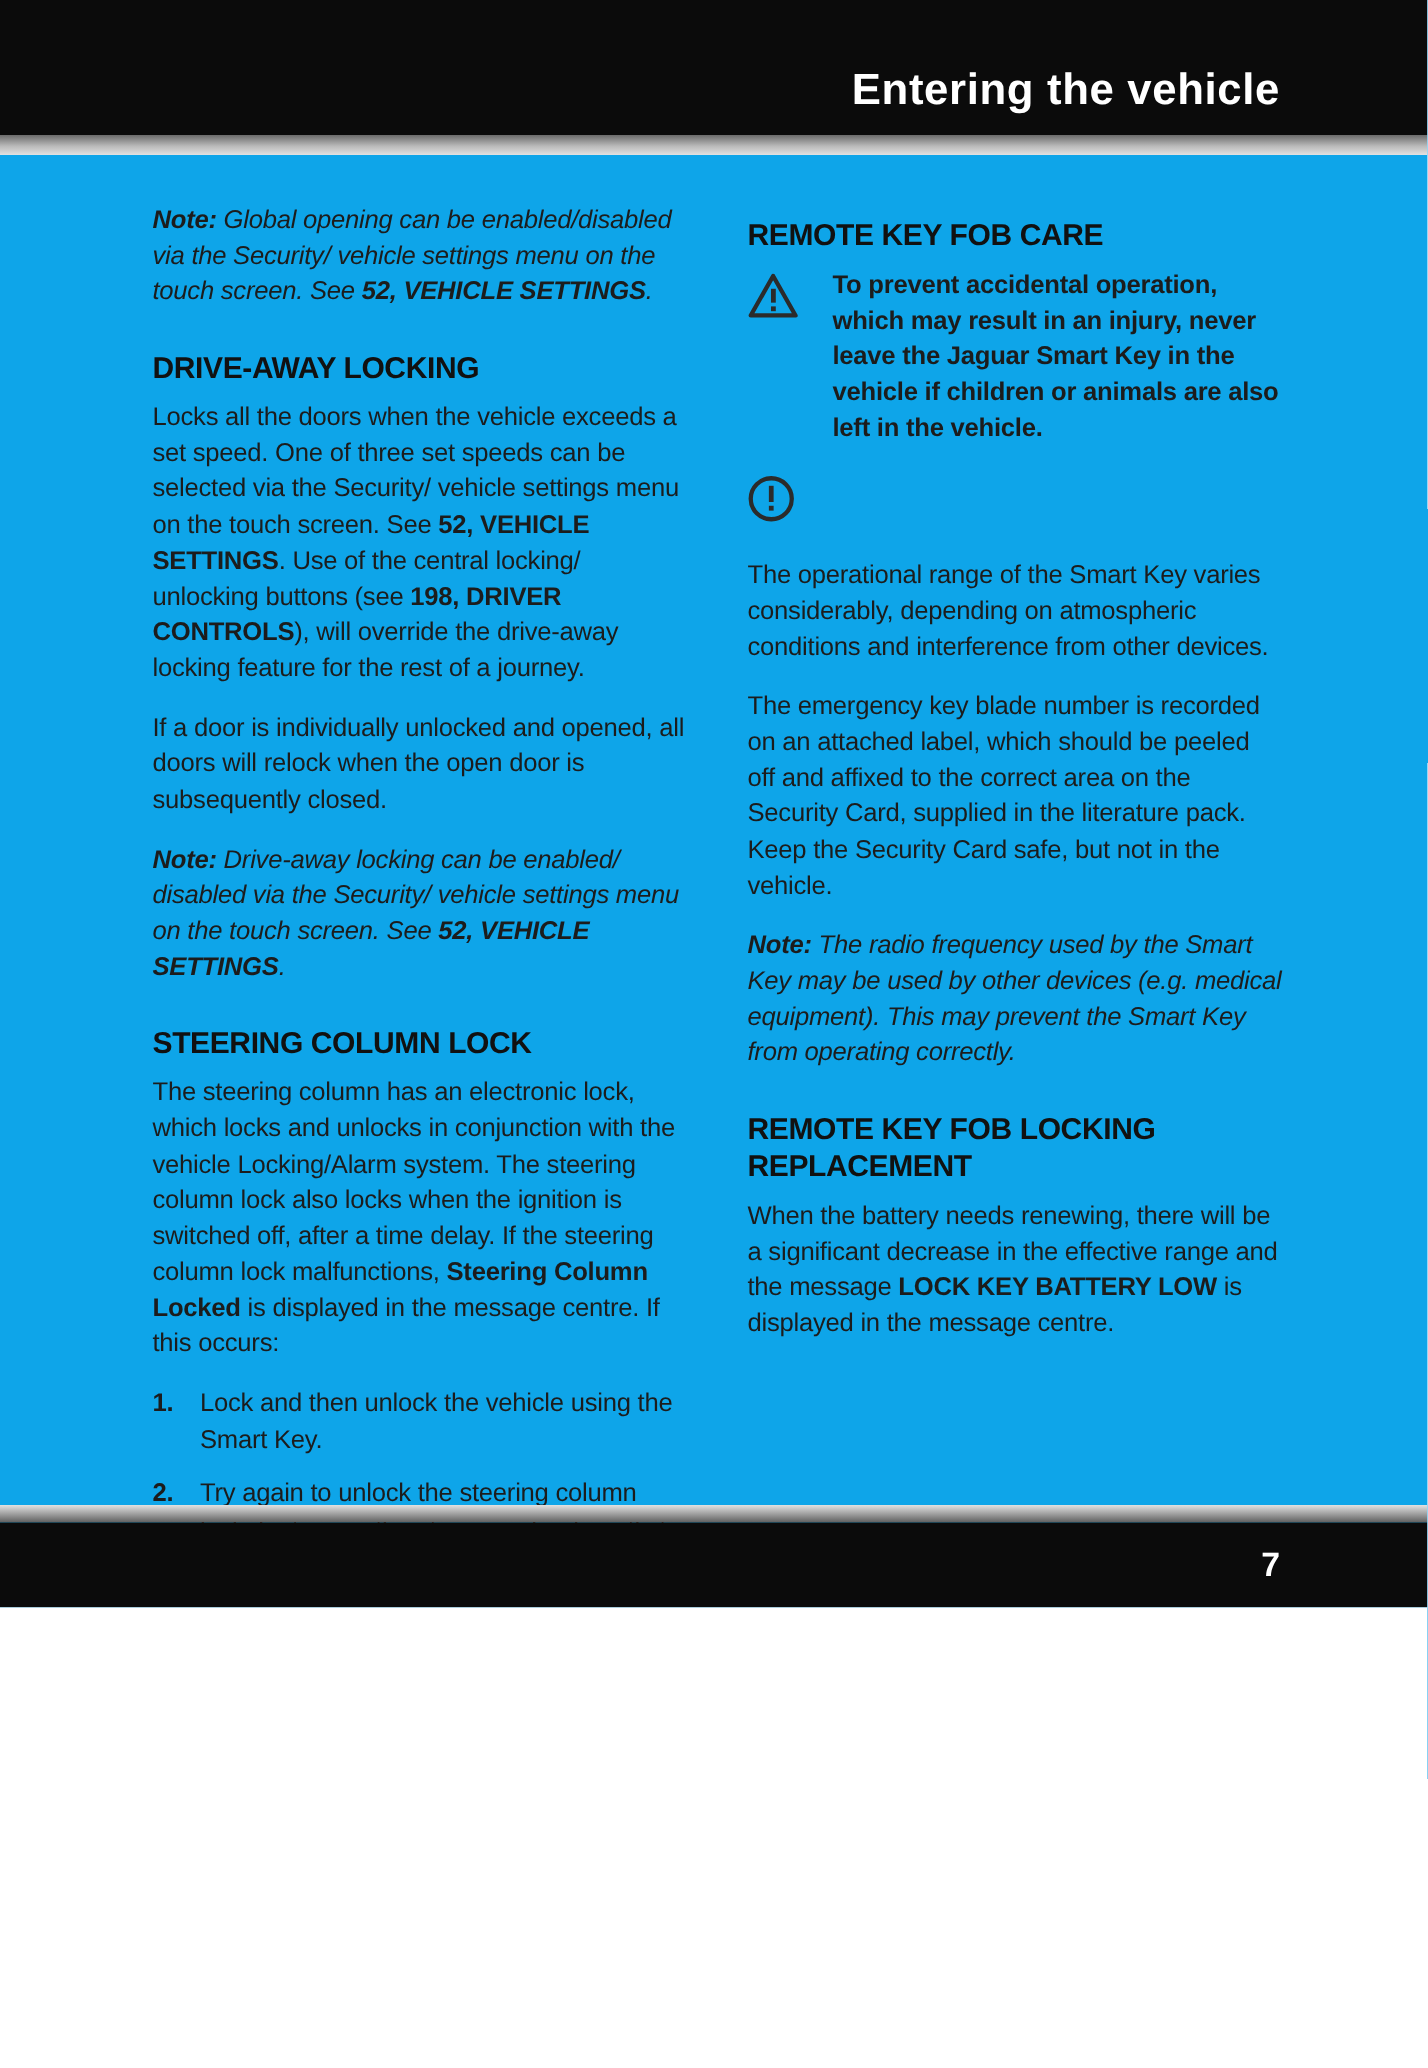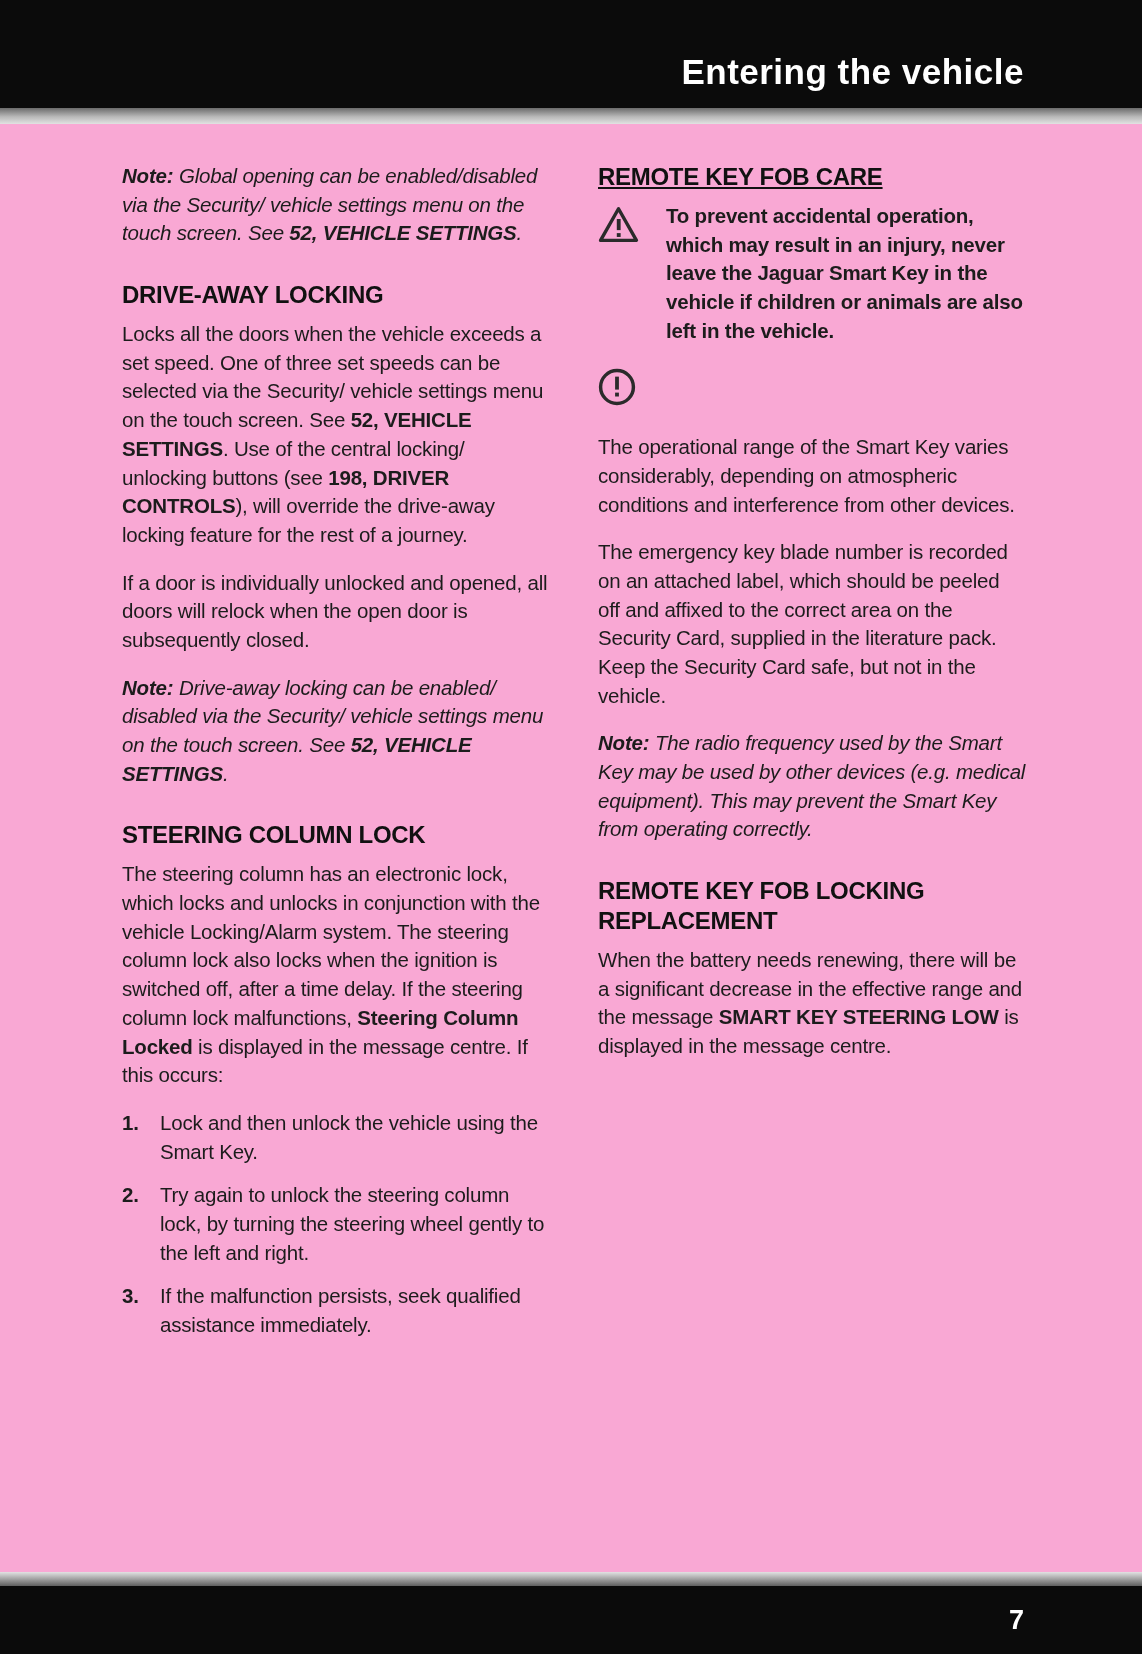--- a/index.html
+++ b/index.html
@@ -1,22 +1,22 @@
 <!DOCTYPE html>
 <html><head>
 <meta charset="utf-8">
 <style>
   * { margin: 0; padding: 0; box-sizing: border-box; }
   html, body { background: #ffffff; }
   body { font-family: "Liberation Sans", sans-serif; }
   .page {
     position: relative;
     width: 1142px;
-    height: 1654px;
-    background: #f9a8d4;
+    height: 1286px;
+    background: #0ea5e9;
     overflow: hidden;
     margin: 0 auto;
   }
   .header-bar {
     height: 108px;
     background: #0b0b0b;
     display: flex;
     align-items: flex-end;
     justify-content: flex-end;
     padding: 0 118px 16px 0;
@@ -43,21 +43,21 @@
   .para { margin: 0 0 19px 0; }
   .note-para { margin: 0 0 19px 0; }
   .section-heading {
     font-size: 24px;
     font-weight: bold;
     color: #111111;
     letter-spacing: -0.3px;
     margin: 32px 0 10px 0;
     line-height: 1.25;
   }
-  .col > .section-heading:first-child { margin-top: 0; text-decoration: underline; }
+  .col > .section-heading:first-child { margin-top: 12px; }
   .seg-b { font-weight: bold; }
   .seg-i { font-style: italic; }
   .seg-bi { font-weight: bold; font-style: italic; }
   .num-list { margin: 2px 0 6px 0; }
   .num-item { display: flex; margin: 0 0 15px 0; }
   .num-item .num { flex: 0 0 38px; font-weight: bold; }
   .num-item .num-text { flex: 1 1 auto; }
   .icon-para { display: flex; margin: 0 0 19px 0; }
   .icon-box { flex: 0 0 44px; margin-right: 24px; padding-top: 4px; }
   .icon-para .icon-text { flex: 1 1 auto; }
@@ -124,21 +124,21 @@
           <span class="icon-box"><svg viewBox="0 0 44 44" width="38" height="38">
               <circle cx="22" cy="22" r="19" fill="none" stroke="#2b2b2b" stroke-width="4"></circle>
               <rect x="19.8" y="10" width="4.4" height="15" fill="#2b2b2b"></rect>
               <rect x="19.8" y="28.5" width="4.4" height="4.5" fill="#2b2b2b"></rect>
             </svg></span>
         </div>
         <p class="para"><span>The operational range of the Smart Key varies considerably, depending on atmospheric conditions and interference from other devices.</span></p>
         <p class="para"><span>The emergency key blade number is recorded on an attached label, which should be peeled off and affixed to the correct area on the Security Card, supplied in the literature pack. Keep the Security Card safe, but not in the vehicle.</span></p>
         <p class="note-para"><span class="seg-bi">Note:</span><span class="seg-i"> The radio frequency used by the Smart Key may be used by other devices (e.g. medical equipment). This may prevent the Smart Key from operating correctly.</span></p>
         <h2 class="section-heading">REMOTE KEY FOB LOCKING REPLACEMENT</h2>
-        <p class="para"><span>When the battery needs renewing, there will be a significant decrease in the effective range and the message </span><span class="seg-b">SMART KEY STEERING LOW</span><span> is displayed in the message centre.</span></p>
+        <p class="para"><span>When the battery needs renewing, there will be a significant decrease in the effective range and the message </span><span class="seg-b">LOCK KEY BATTERY LOW</span><span> is displayed in the message centre.</span></p>
       </div>
   </div>
 
   <div class="footer-wrap">
     <div class="bottom-strip"></div>
     <div class="footer-bar">
       <div class="page-number">7</div>
     </div>
   </div>
 

